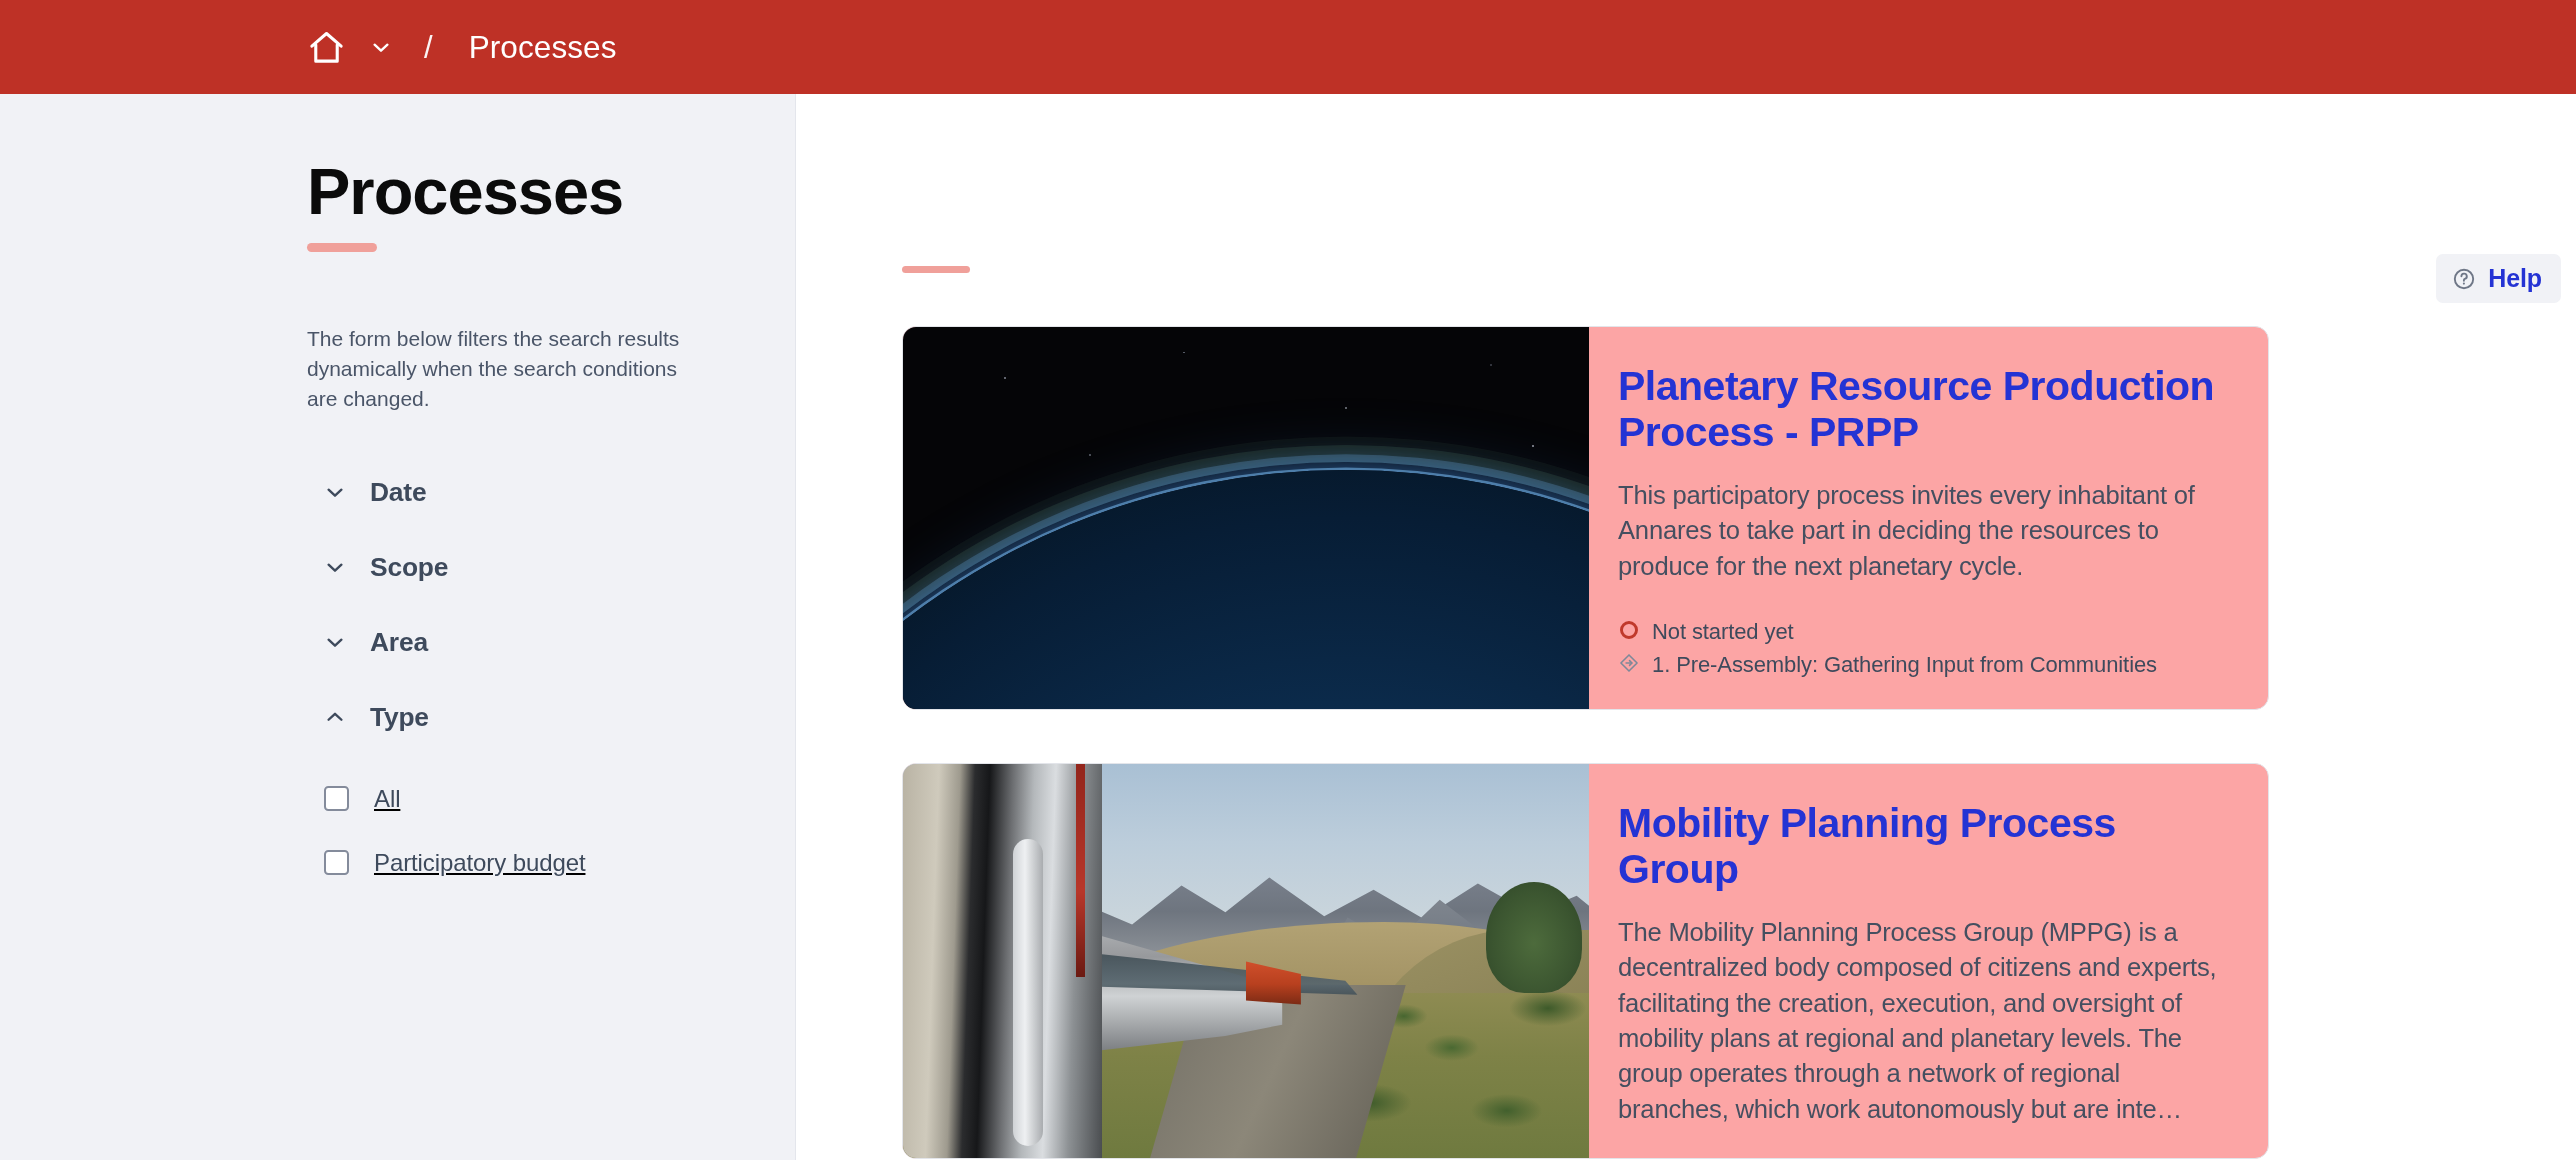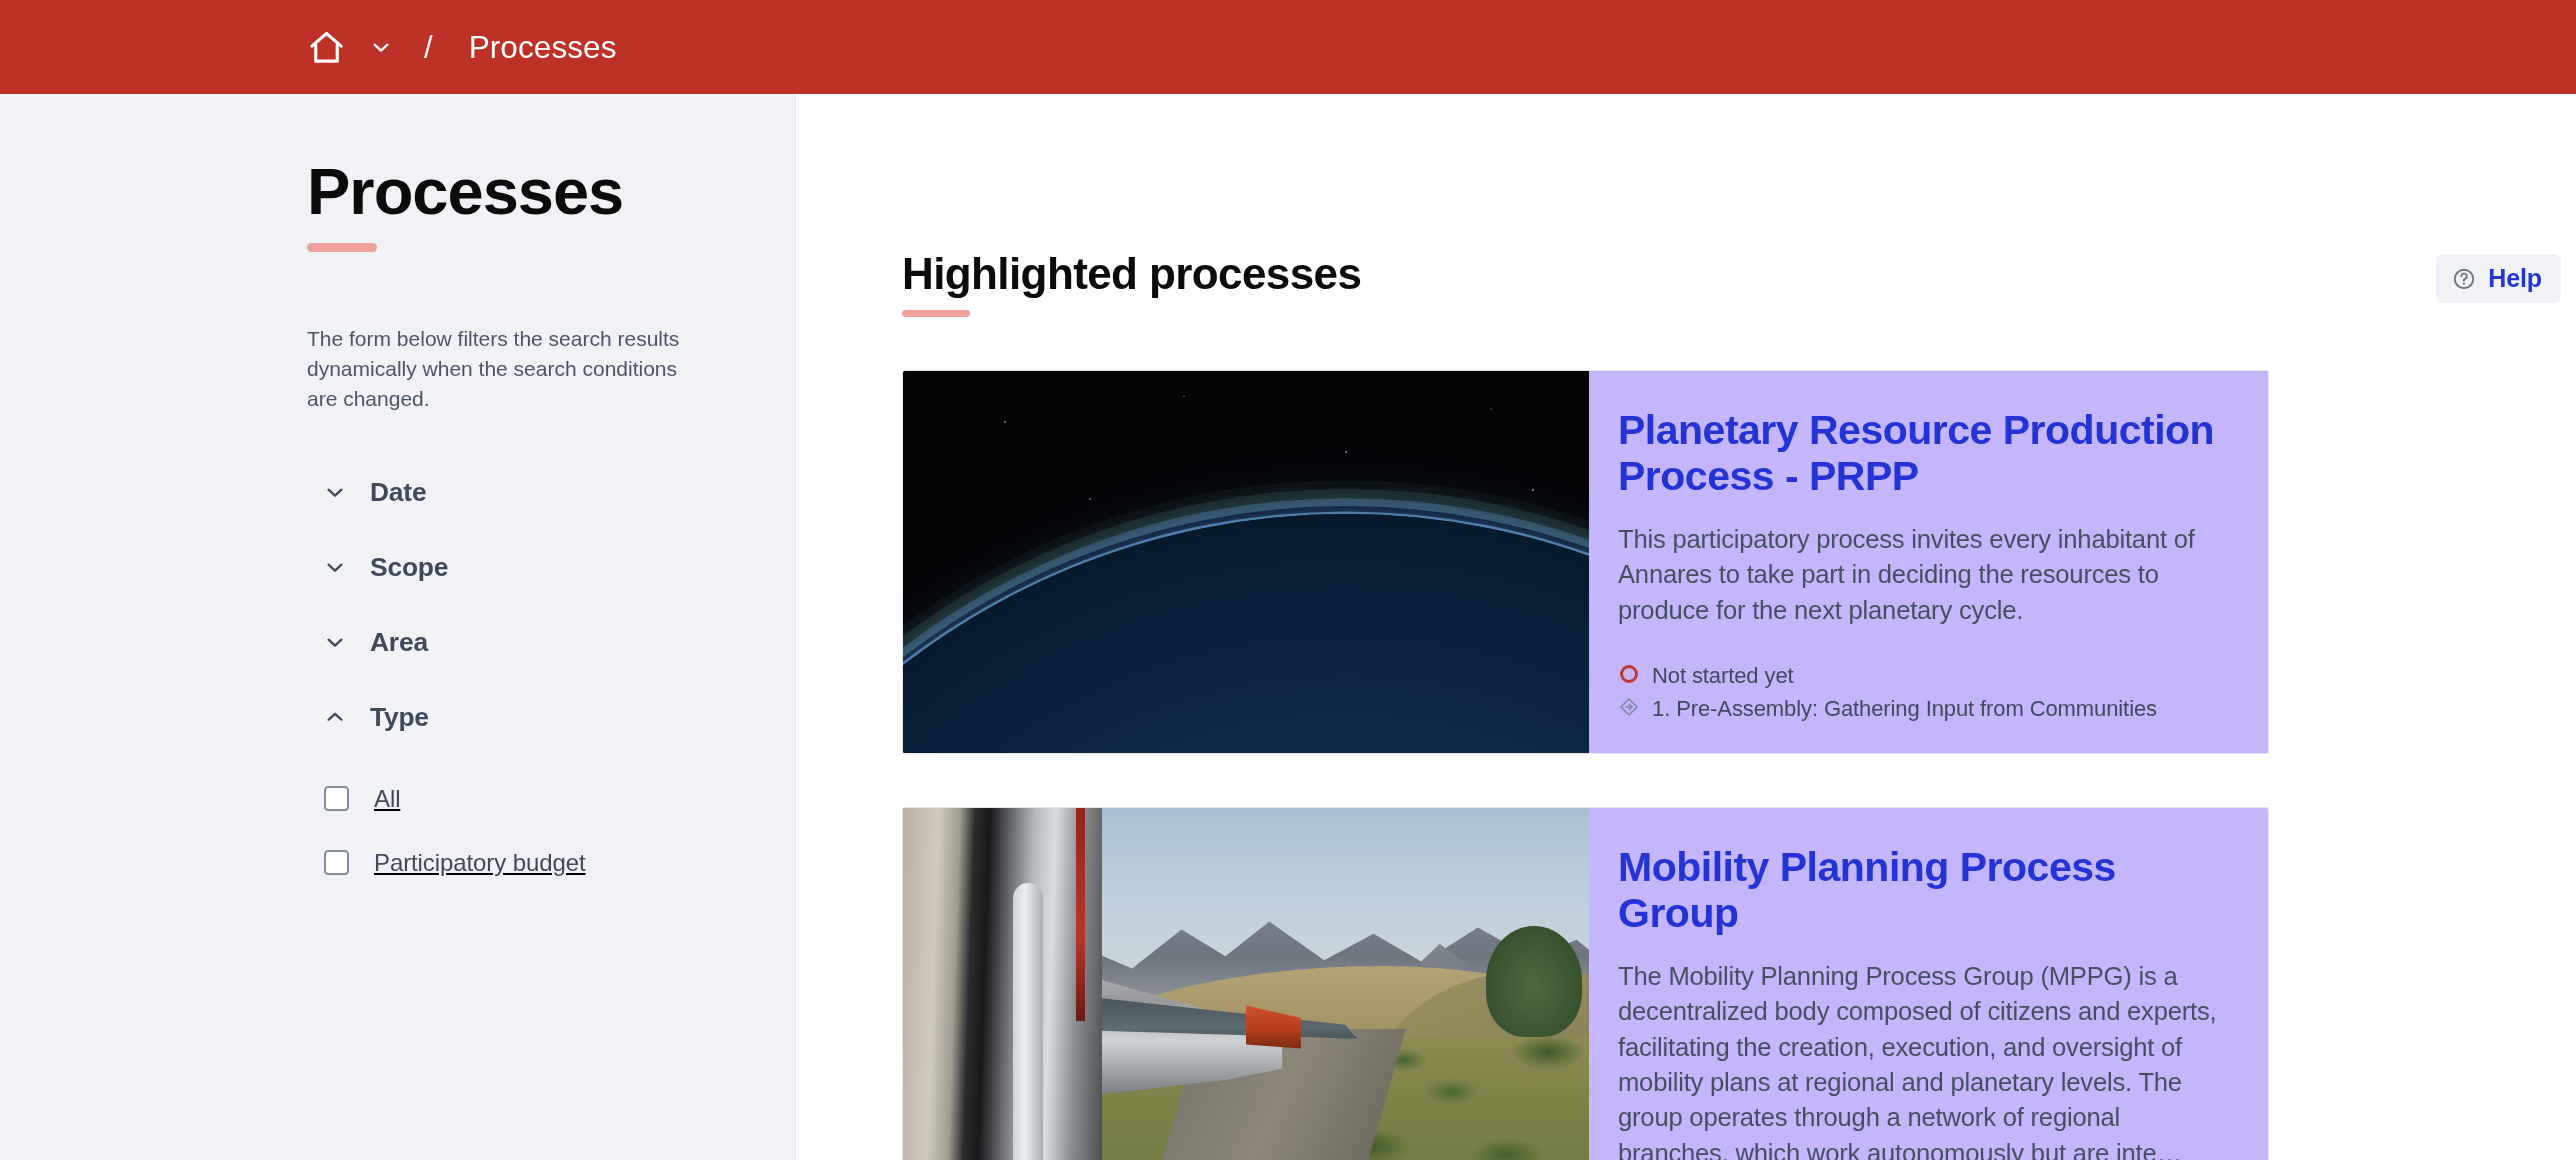--- a/index.html
+++ b/index.html
@@ -183,22 +183,22 @@
     background: #F0A09A;
     border-radius: 4.3px;
     margin-top: 13.6px;
   }
 
   .cards { margin-top: 53px; width: 1367px; }
 
   .card {
     display: flex;
     border: 0.9px solid #E3E5EA;
-    border-radius: 3px;
-    background: #c4b5fd;
+    border-radius: 14px;
+    background: #fca5a5;
     overflow: hidden;
     margin-bottom: 53px;
   }
   .card-img {
     width: 686px;
     flex: none;
     position: relative;
     overflow: hidden;
   }
   .card-body {
@@ -496,21 +496,20 @@
       <span>
         <svg class="help-icon" viewBox="0 0 24 24" fill="none" stroke="#6F7787" stroke-width="1.9">
           <circle cx="12" cy="12" r="9.2"></circle>
           <path d="M9.4 9.3a2.7 2.7 0 1 1 3.4 2.6c-.6.2-.9.7-.9 1.4v.5" stroke-linecap="round" stroke-linejoin="round"></path>
           <circle cx="11.9" cy="16.6" r="1.05" fill="#6F7787" stroke="none"></circle>
         </svg>
       </span>
       <span class="help-text">Help</span>
     </div>
 
-    <h2 class="section-title">Highlighted processes</h2>
     <div class="section-rule"></div>
 
     <div class="cards">
 
       <article class="card card-1">
         <div class="card-img">
           <div class="earth-scene">
             <div class="earth-stars"></div>
             <div class="earth-atm"></div>
             <div class="earth-limb"></div>

